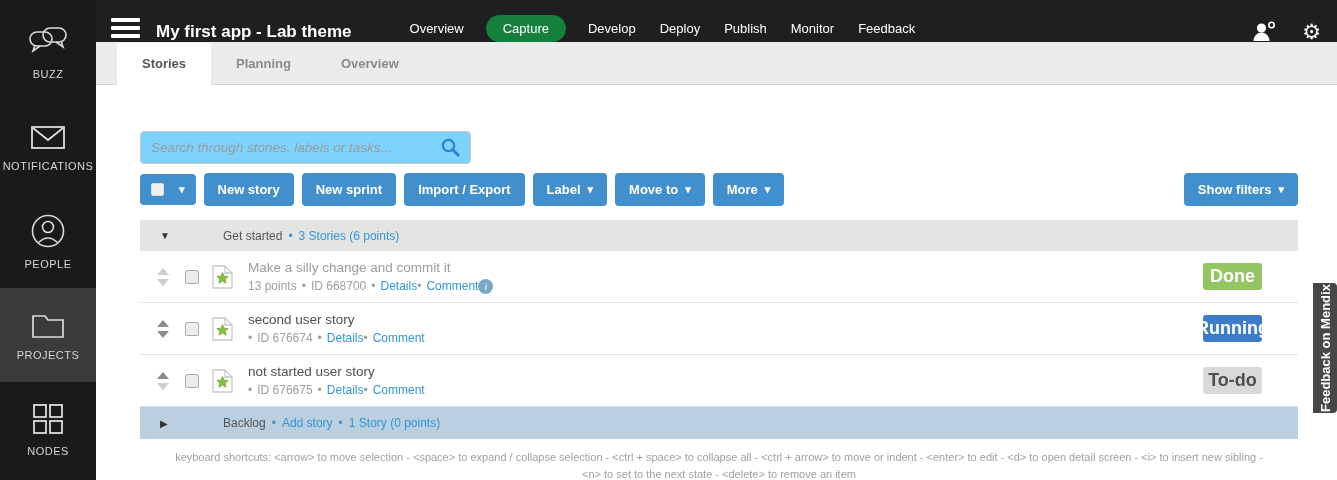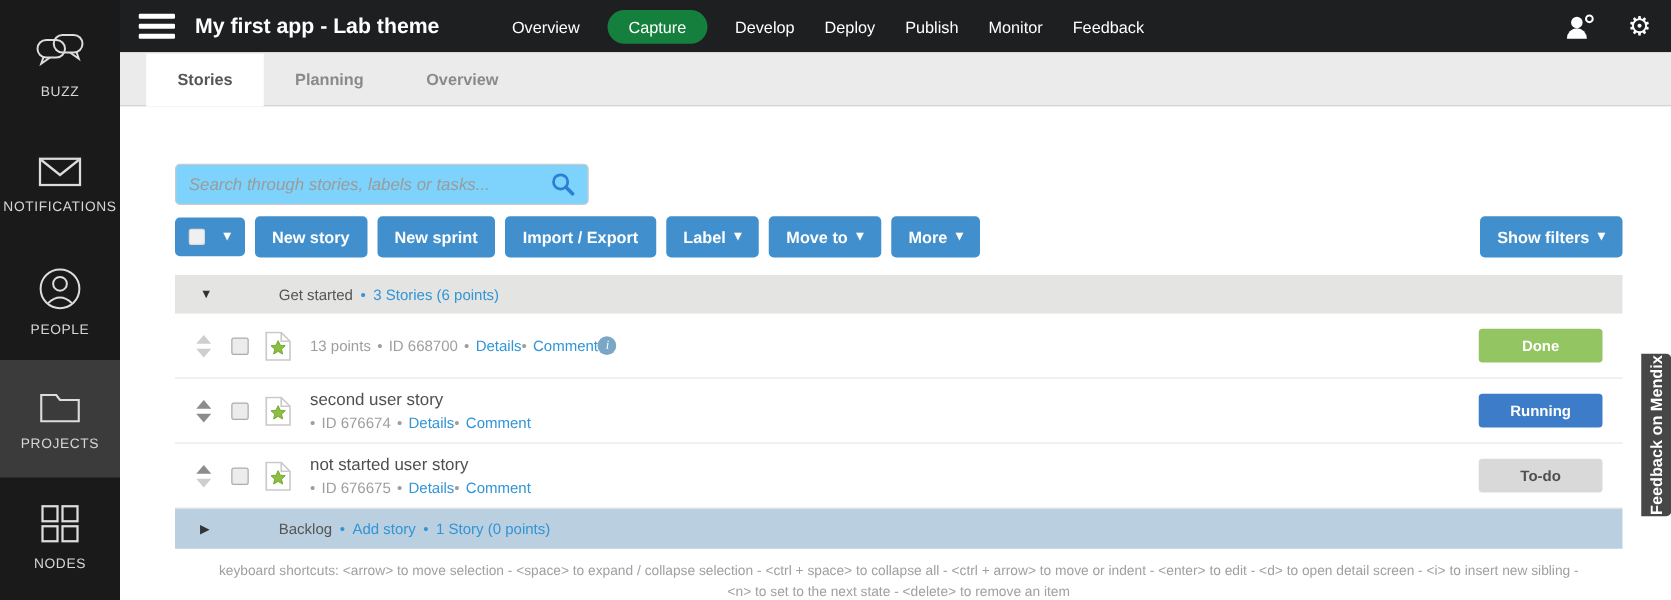--- a/index.html
+++ b/index.html
@@ -8,21 +8,21 @@
     font-family: "Liberation Sans", sans-serif;
     background:#fff; position:relative;
   }
   
   .sidebar { position:absolute; left:0; top:0; bottom:0; width:96px; background:#1a1a1a; padding-top:6px; }
   .side-item { height:94px; display:flex; flex-direction:column; align-items:center; justify-content:center; gap:9px; cursor:pointer; }
   .side-item.active { background:#3b3b3b; }
   .side-label { font-size:11px; letter-spacing:.5px; color:#d6d6d6; }
   .side-icon svg { display:block; }
   
-  .topbar { position:absolute; left:96px; top:0; right:0; height:42px; background:#1e1f21; display:flex; align-items:center; color:#fff; }
+  .topbar { position:absolute; left:96px; top:0; right:0; height:42px; background:#1e1f21; display:flex; align-items:flex-end; color:#fff; }
   .hamburger { margin-left:15px; width:29px; cursor:pointer; }
   .hamburger div { height:4px; background:#fff; border-radius:1px; margin:4px 0; }
   .app-title { margin-left:16px; font-size:17px; font-weight:700; white-space:nowrap; }
   .top-nav { display:flex; align-items:center; margin-left:56px; column-gap:20px; font-size:13px; }
   .nav-item { padding:6px 2px; cursor:pointer; white-space:nowrap; }
   .nav-item.active { background:#15803d; border-radius:15px; padding:6px 17px; }
   .top-icons { margin-left:auto; margin-right:16px; display:flex; align-items:center; gap:26px; }
   .top-icon { cursor:pointer; display:flex; align-items:center; }
   .gear { font-size:21px; color:#fff; line-height:1; }
   
@@ -62,22 +62,22 @@
   .row-checkbox { width:14px; height:14px; margin-left:15px; background:#ececec; border:1px solid #ababab; border-radius:2px; cursor:pointer; }
   .story-icon { margin-left:13px; display:flex; }
   .story-text { margin-left:15px; flex:1; display:flex; flex-direction:column; gap:4px; }
   .story-title { font-size:13.5px; }
   .story-meta { font-size:12px; color:#9e9e9e; display:flex; align-items:center; }
   .story-meta span { margin-right:5px; }
   .story-meta span:empty { display:none; }
   .meta-link { color:#3195d6; cursor:pointer; }
   .info-icon { width:15px; height:15px; border-radius:50%; background:#7ba7c7; color:#fff; font-size:10px; font-style:italic;
                font-family:"Liberation Serif", serif; display:inline-flex; align-items:center; justify-content:center; cursor:pointer; }
-  .badge { width:99px; height:27px; margin-right:16px; border-radius:3px; display:flex; align-items:center; justify-content:center;
-           font-size:12px; font-weight:700; cursor:pointer; }
+  .badge { width:59px; height:27px; margin-right:36px; border-radius:3px; display:flex; align-items:center; justify-content:center;
+           font-size:18px; font-weight:700; cursor:pointer; }
   
   .shortcuts { margin-top:10px; text-align:center; font-size:11px; color:#a0a0a0; line-height:1.5; padding:0 30px; }
   
   .feedback-tab { position:absolute; right:0; top:283px; width:24px; height:130px; background:#474747; border-radius:4px 0 0 4px;
                   color:#fff; font-size:13px; font-weight:700; display:flex; align-items:center; justify-content:center;
                   writing-mode:vertical-rl; transform:rotate(180deg); cursor:pointer; z-index:5; white-space:nowrap; }
 </style>
 </head>
 <body>
 
@@ -222,20 +222,21 @@
         </div>
         <span class="row-checkbox"></span>
         <span class="story-icon">
           <svg width="21" height="24" viewBox="0 0 21 24">
             <path d="M1 1 h12 l7 7 v15 h-19 z" fill="#fff" stroke="#c9c9c9" stroke-width="1.3"></path>
             <path d="M13 1 v7 h7" fill="none" stroke="#c9c9c9" stroke-width="1.3"></path>
             <path d="M10.5 7.5 L12.2 11.2 L16.2 11.6 L13.2 14.3 L14.1 18.2 L10.5 16.1 L6.9 18.2 L7.8 14.3 L4.8 11.6 L8.8 11.2 Z" fill="#8bbf3f" stroke="#78a835" stroke-width="0.8"></path>
           </svg>
         </span>
         <div class="story-text">
+          <span class="story-title" style="color:#9c9c9c">Make a silly change and commit it</span>
           <span class="story-meta">
             <span>13 points</span>
             <span>•</span>
             <span>ID 668700</span>
             <span>•</span>
             <a class="meta-link">Details</a>
             <span>•</span>
             <a class="meta-link">Comment</a>
             <span class="info-icon">i</span>
           </span>

